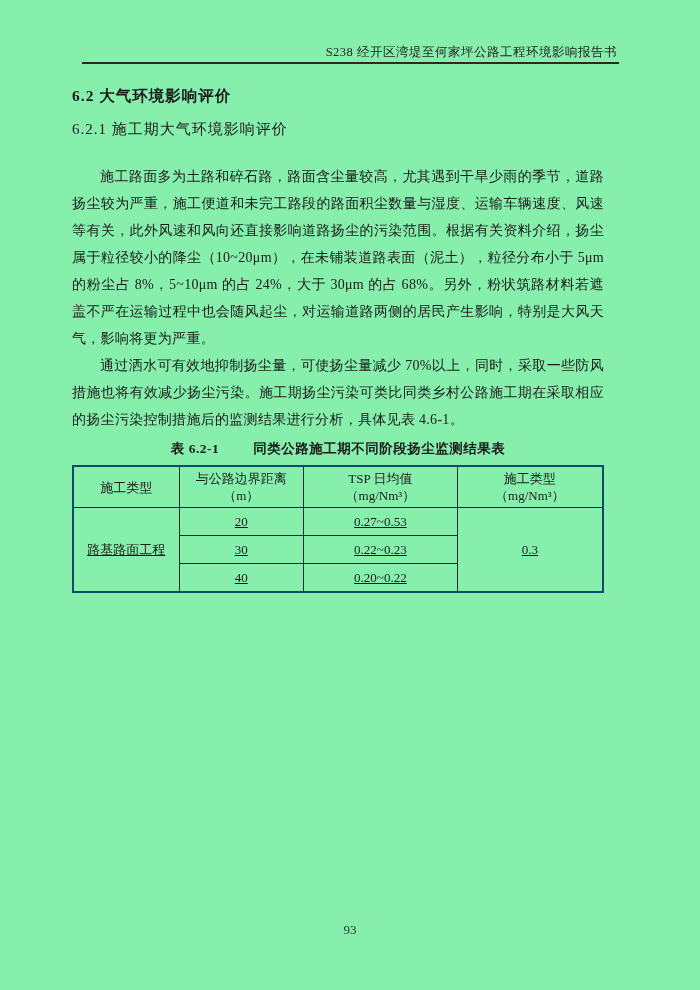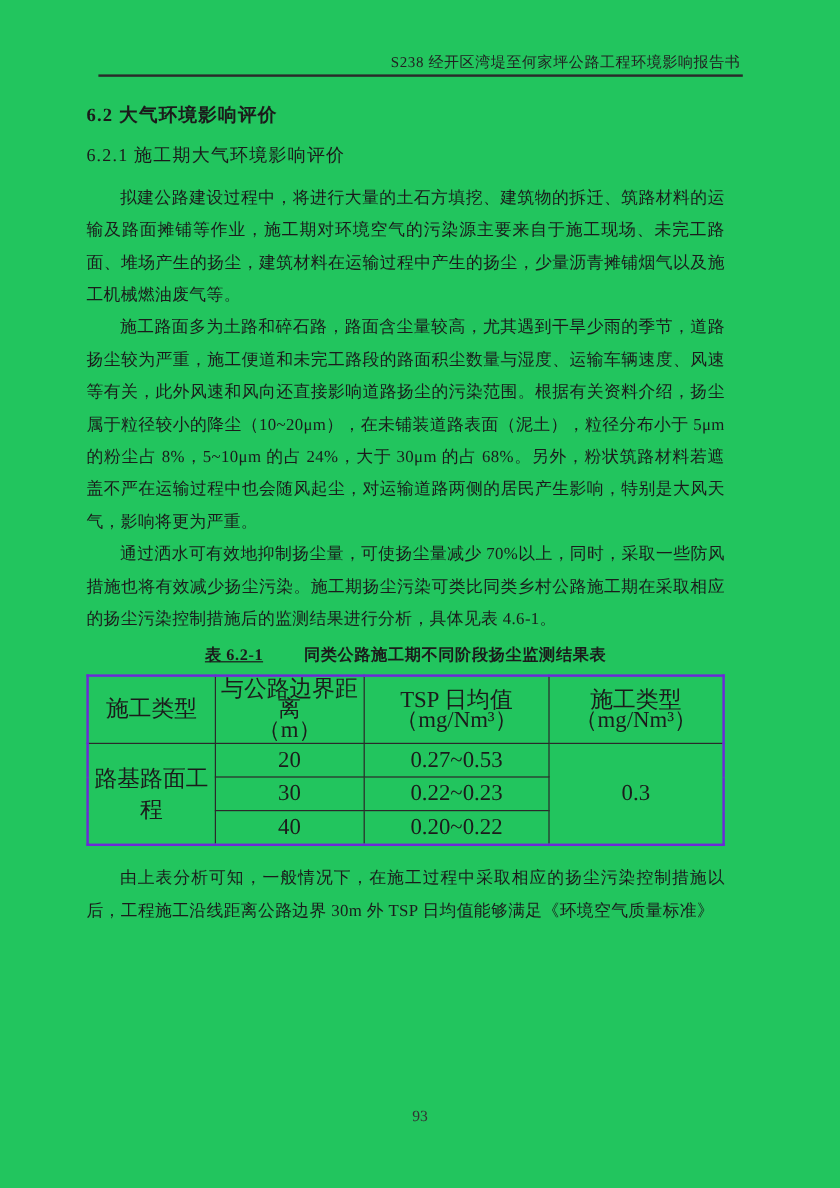--- a/index.html
+++ b/index.html
@@ -5,21 +5,21 @@
   html, body {
     margin: 0;
     padding: 0;
     background: #e8e8e8;
   }
   .page {
     position: relative;
     width: 700px;
     height: 990px;
     margin: 0 auto;
-    background: #22c55e;
+    background: #86efac;
     font-family: "Liberation Serif", "DejaVu Serif", serif;
     color: #1b1b1b;
     overflow: hidden;
   }
   .running-header {
     position: absolute;
     top: 44px;
     left: 85px;
     width: 532px;
     text-align: right;
@@ -44,21 +44,21 @@
   }
   .h1 {
     font-size: 15.5px;
     font-weight: bold;
     margin: 4px 0 13px 0;
     letter-spacing: 1px;
   }
   .h2 {
     font-size: 15px;
     font-weight: normal;
-    margin: 0 0 13px 0;
+    margin: 0 0 24px 0;
     letter-spacing: 1px;
   }
   .h3 {
     font-size: 14px;
     font-weight: normal;
     margin: 5px 0 3px 0;
     letter-spacing: 1px;
   }
   .para {
     font-size: 14px;
@@ -70,44 +70,44 @@
   }
   .table-caption {
     text-align: center;
     font-weight: bold;
     font-size: 13.5px;
     margin: 7px 0 7px 0;
     letter-spacing: 0.5px;
   }
   .table-caption .cap-label {
     margin-right: 34px;
-    text-decoration: underline;
   }
   table.data-table {
     width: 100%;
     border-collapse: collapse;
     table-layout: fixed;
-    font-size: 19px;
+    font-size: 13px;
     color: #1b1b1b;
-    border: 2px solid #6d28d9;
+    border: 2px solid #0c4a6e;
   }
   table.data-table th,
   table.data-table td {
     border: 1px solid #2a2a2a;
     text-align: center;
     vertical-align: middle;
     padding: 2px 4px;
     font-weight: normal;
   }
   table.data-table thead th {
     height: 36px;
     line-height: 17px;
   }
   table.data-table tbody td {
     height: 23px;
+    text-decoration: underline;
   }
   col.c1 { width: 20%; }
   col.c2 { width: 23.5%; }
   col.c3 { width: 29%; }
   col.c4 { width: 27.5%; }
   .closing-para {
     margin-top: 14px;
   }
   .page-number {
     position: absolute;
@@ -126,21 +126,20 @@
 
   <div class="running-header">S238 经开区湾堤至何家坪公路工程环境影响报告书</div>
   <hr class="header-rule">
 
   <div class="content">
 
     <div class="h1">6.2 大气环境影响评价</div>
 
     <div class="h2">6.2.1  施工期大气环境影响评价</div>
 
-    <p class="para">拟建公路建设过程中，将进行大量的土石方填挖、建筑物的拆迁、筑路材料的运输及路面摊铺等作业，施工期对环境空气的污染源主要来自于施工现场、未完工路面、堆场产生的扬尘，建筑材料在运输过程中产生的扬尘，少量沥青摊铺烟气以及施工机械燃油废气等。</p>
 
 
 
     <p class="para">施工路面多为土路和碎石路，路面含尘量较高，尤其遇到干旱少雨的季节，道路扬尘较为严重，施工便道和未完工路段的路面积尘数量与湿度、运输车辆速度、风速等有关，此外风速和风向还直接影响道路扬尘的污染范围。根据有关资料介绍，扬尘属于粒径较小的降尘（10~20μm），在未铺装道路表面（泥土），粒径分布小于 5μm 的粉尘占 8%，5~10μm 的占 24%，大于 30μm 的占 68%。另外，粉状筑路材料若遮盖不严在运输过程中也会随风起尘，对运输道路两侧的居民产生影响，特别是大风天气，影响将更为严重。</p>
 
     <p class="para">通过洒水可有效地抑制扬尘量，可使扬尘量减少 70%以上，同时，采取一些防风措施也将有效减少扬尘污染。施工期扬尘污染可类比同类乡村公路施工期在采取相应的扬尘污染控制措施后的监测结果进行分析，具体见表 4.6-1。</p>
 
     <div class="table-caption">
       <span class="cap-label">表 6.2-1</span><span>同类公路施工期不同阶段扬尘监测结果表</span>
     </div>
@@ -182,19 +181,18 @@
           <td>30</td>
           <td>0.22~0.23</td>
         </tr>
         <tr>
           <td>40</td>
           <td>0.20~0.22</td>
         </tr>
       </tbody>
     </table>
 
-    <p class="para closing-para">由上表分析可知，一般情况下，在施工过程中采取相应的扬尘污染控制措施以后，工程施工沿线距离公路边界 30m 外 TSP 日均值能够满足《环境空气质量标准》</p>
 
   </div>
 
   <div class="page-number">93</div>
 
 </div>
 
 </body></html>

